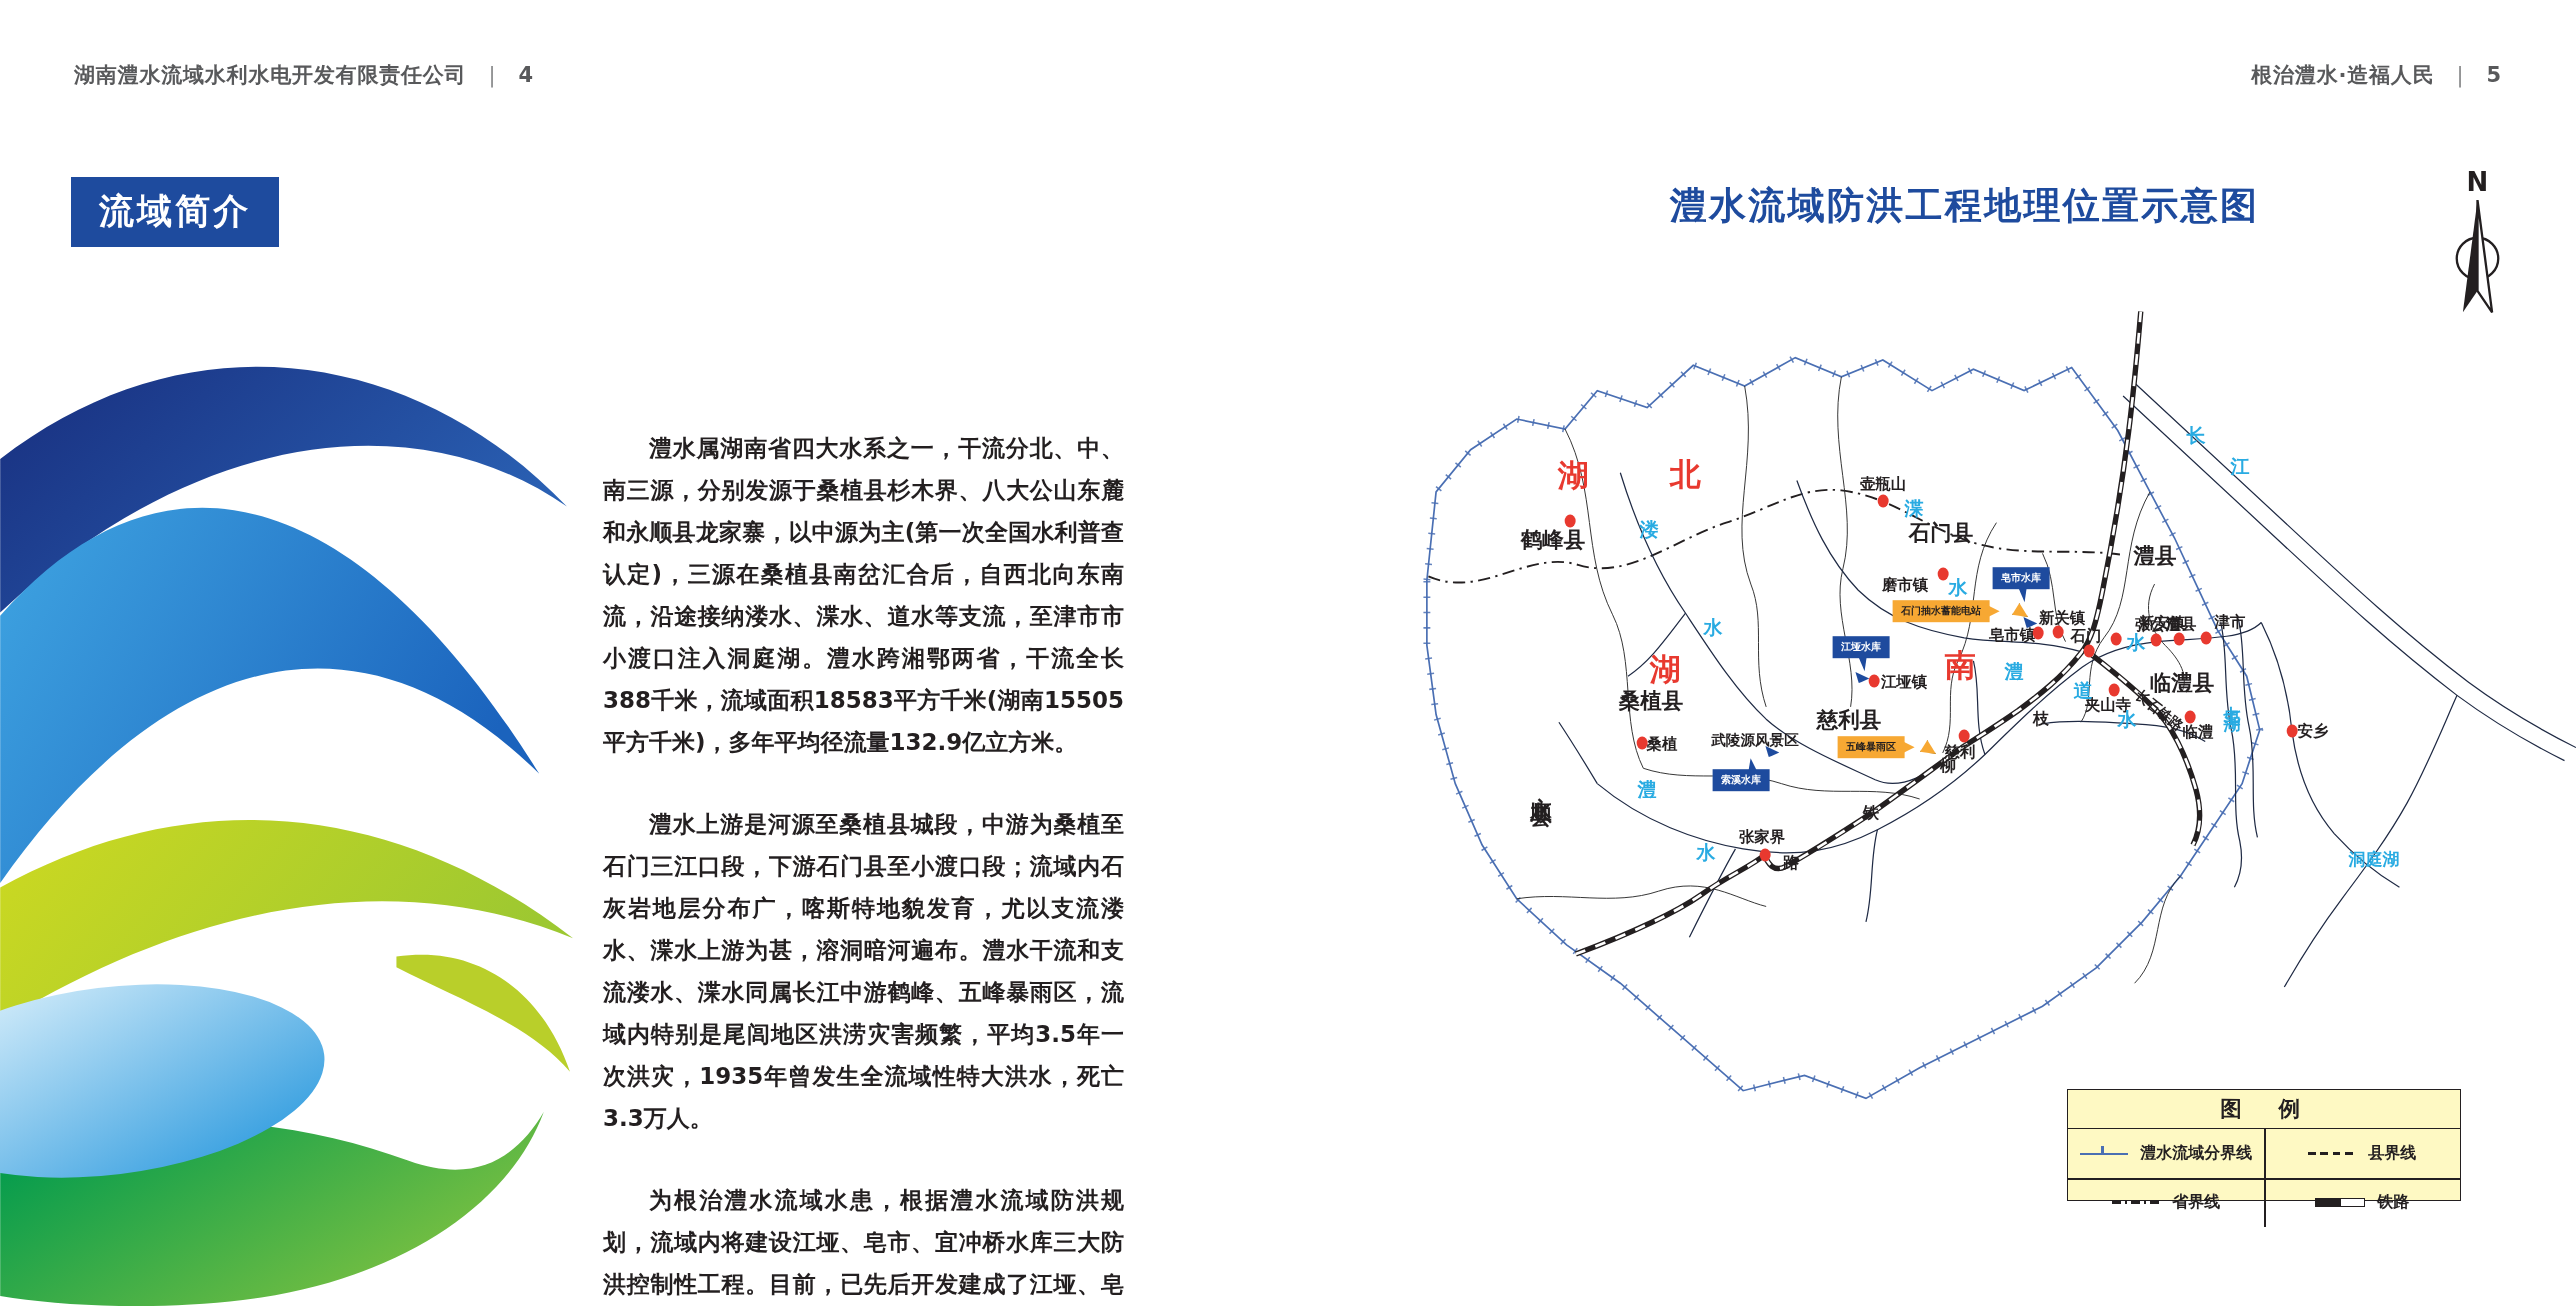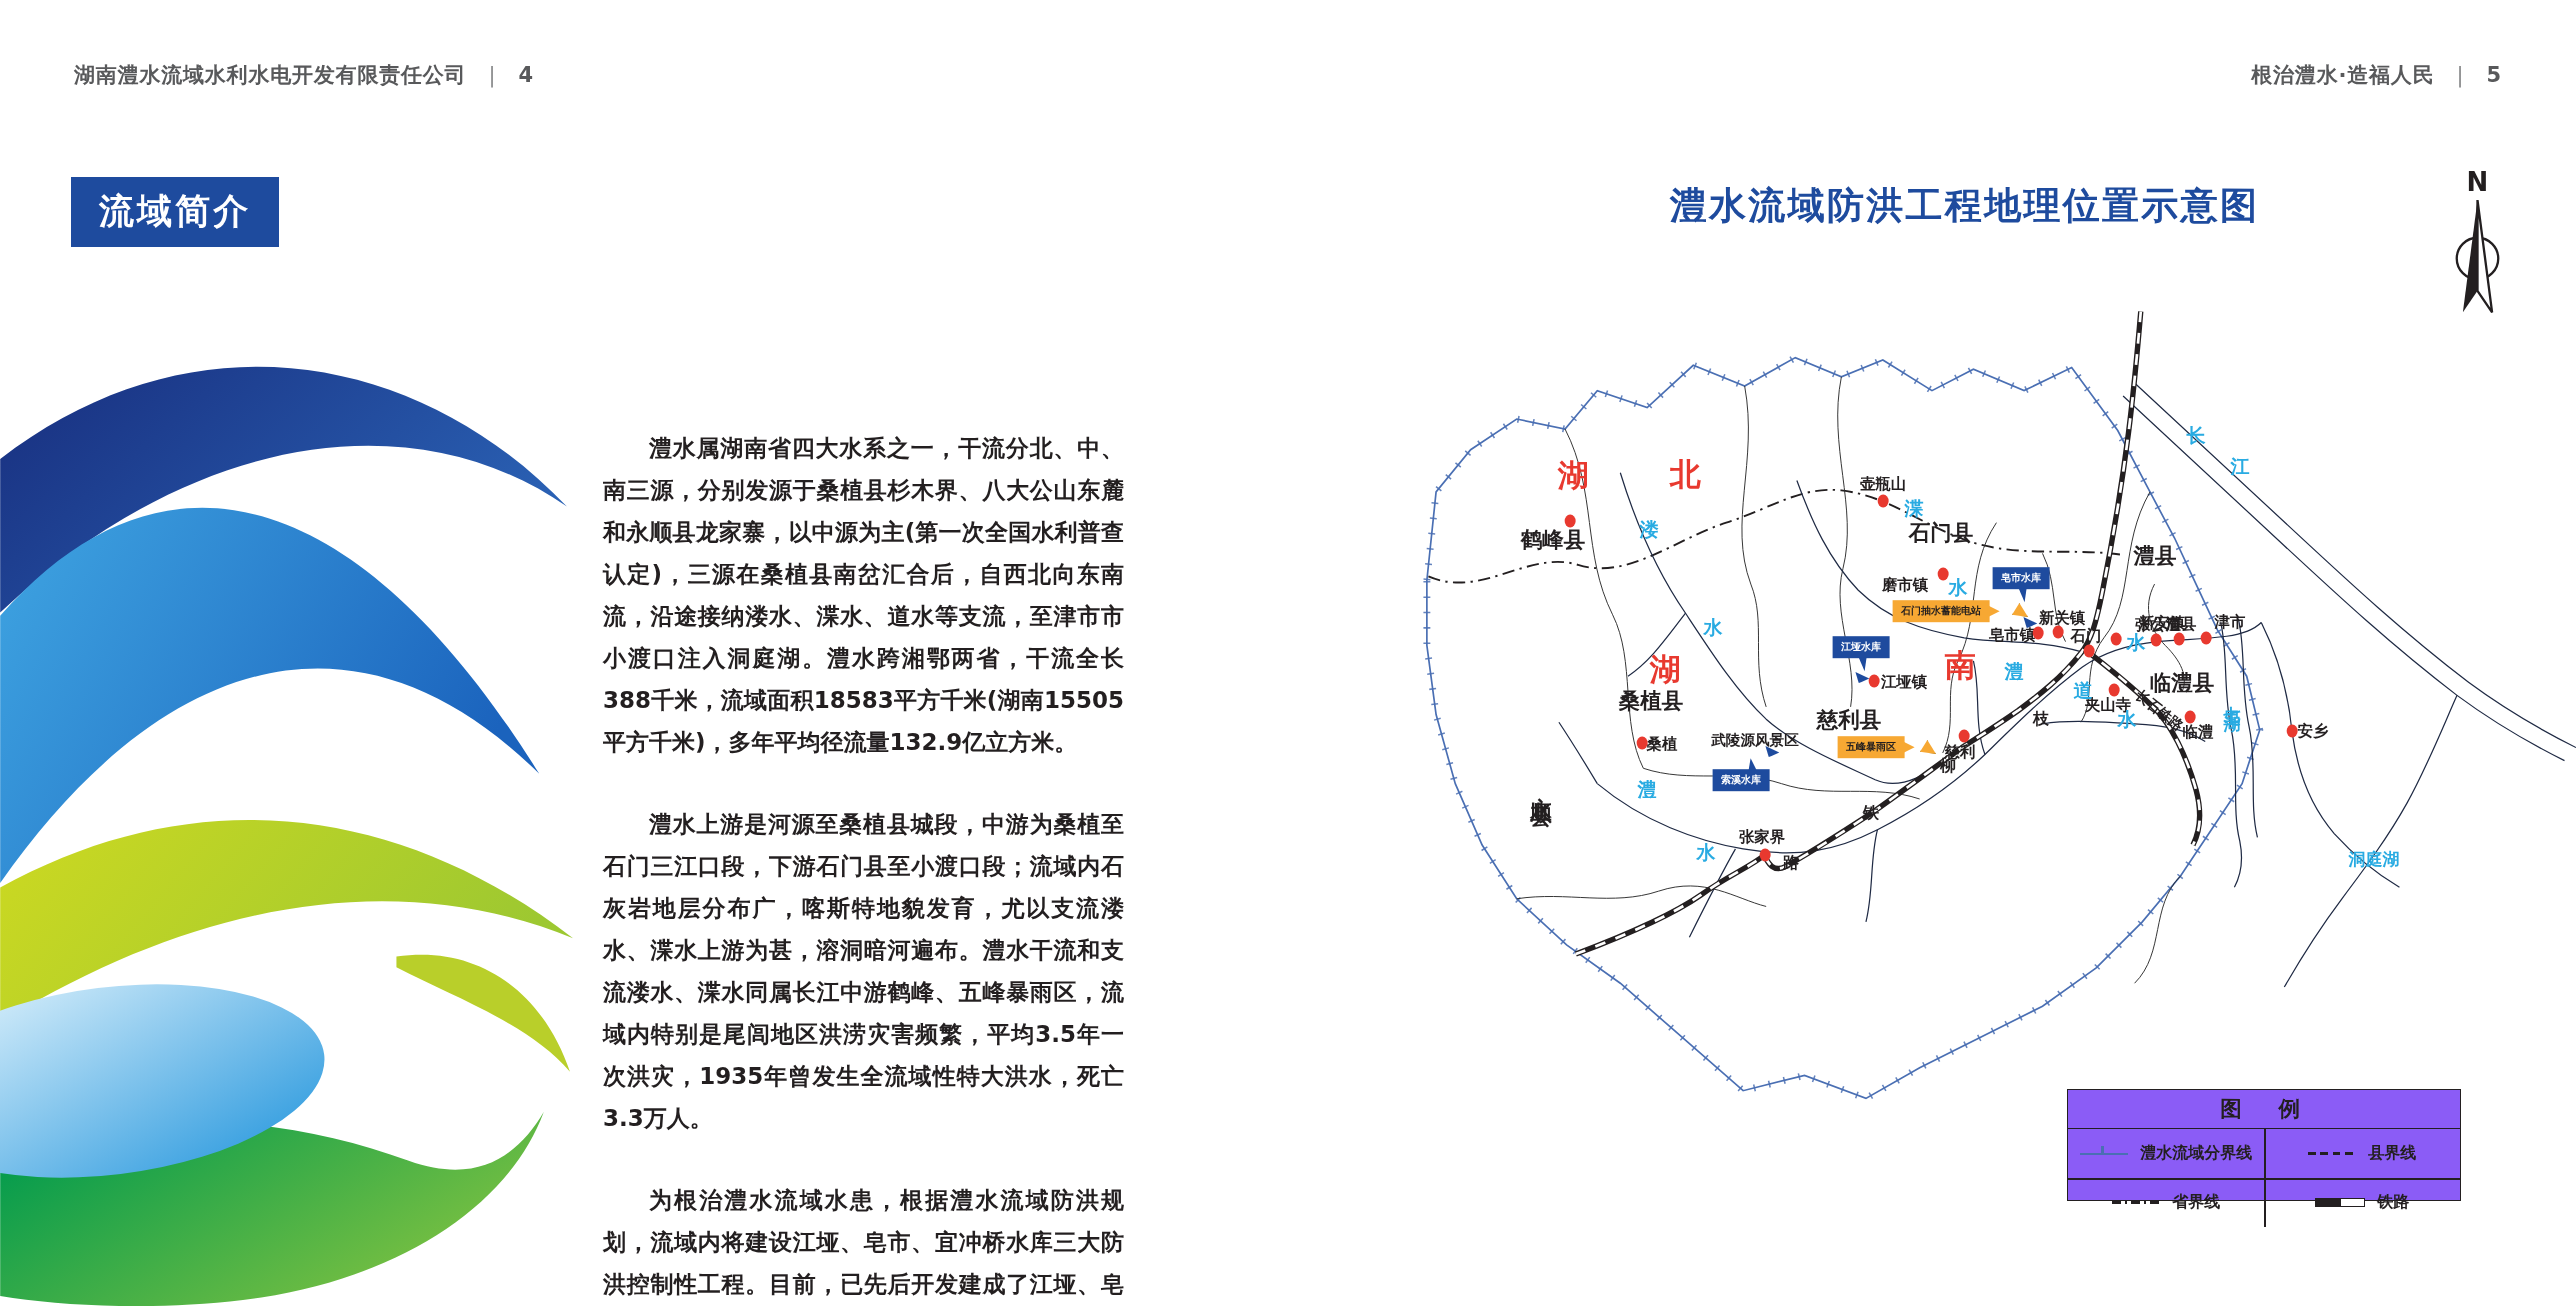--- a/index.html
+++ b/index.html
@@ -50,21 +50,21 @@
   .resv.tail-tr::after{content:'';position:absolute;bottom:95%;left:64%;border:6.1px solid transparent;border-bottom-width:12.3px;border-left-width:2.3px;}
   .resv.blue.tail-tr::after{border-bottom-color:#1e4b9e;}
   .resv.tail-r::after{content:'';position:absolute;left:98%;top:50%;margin-top:-6.1px;border:6.1px solid transparent;border-left-width:12.3px;}
   .resv.orange.tail-r::after{border-left-color:#f7a833;}
   .dam{position:absolute;transform:translate(-50%,-50%);z-index:4;}
   .dam.blue{width:14.6px;height:12.3px;background:#1e4b9e;clip-path:polygon(5% 10%,100% 62%,28% 100%);}
   .dam.orange{width:16px;height:14px;background:#f7a833;clip-path:polygon(46% 0,100% 100%,0 84%);box-shadow:0 0 0 0.8px #b97f1c inset;}
   
   .legend{
     position:absolute;left:2067px;top:1089px;width:394px;height:112px;
-    border:1.5px solid #231f20;background:#8b5cf6;box-sizing:border-box;
+    border:1.5px solid #231f20;background:#fef9c3;box-sizing:border-box;
   }
   .legend .ltitle{height:38px;line-height:38px;text-align:center;font-size:21.5px;font-weight:bold;border-bottom:1.5px solid #231f20;letter-spacing:7.7px;}
   .legend .lgrid{position:relative;display:grid;grid-template-columns:1fr 1fr;grid-template-rows:1fr 1fr;height:98px;}
   .legend .lgrid::before{content:'';position:absolute;left:50%;top:0;bottom:0;width:1.5px;background:#231f20;}
   .legend .lgrid::after{content:'';position:absolute;top:50%;left:0;right:0;height:1.5px;background:#231f20;}
   .legend .cell{display:flex;align-items:center;justify-content:center;gap:12.3px;}
   .legend .lab{font-size:16px;font-weight:bold;}
   .sw{display:inline-block;position:relative;}
   .sw-basin{width:48px;height:0;border-top:2.3px solid #4a6fb3;}
   .sw-basin::after{content:'';position:absolute;left:21.5px;top:-8.4px;width:2.3px;height:7px;background:#4a6fb3;}

